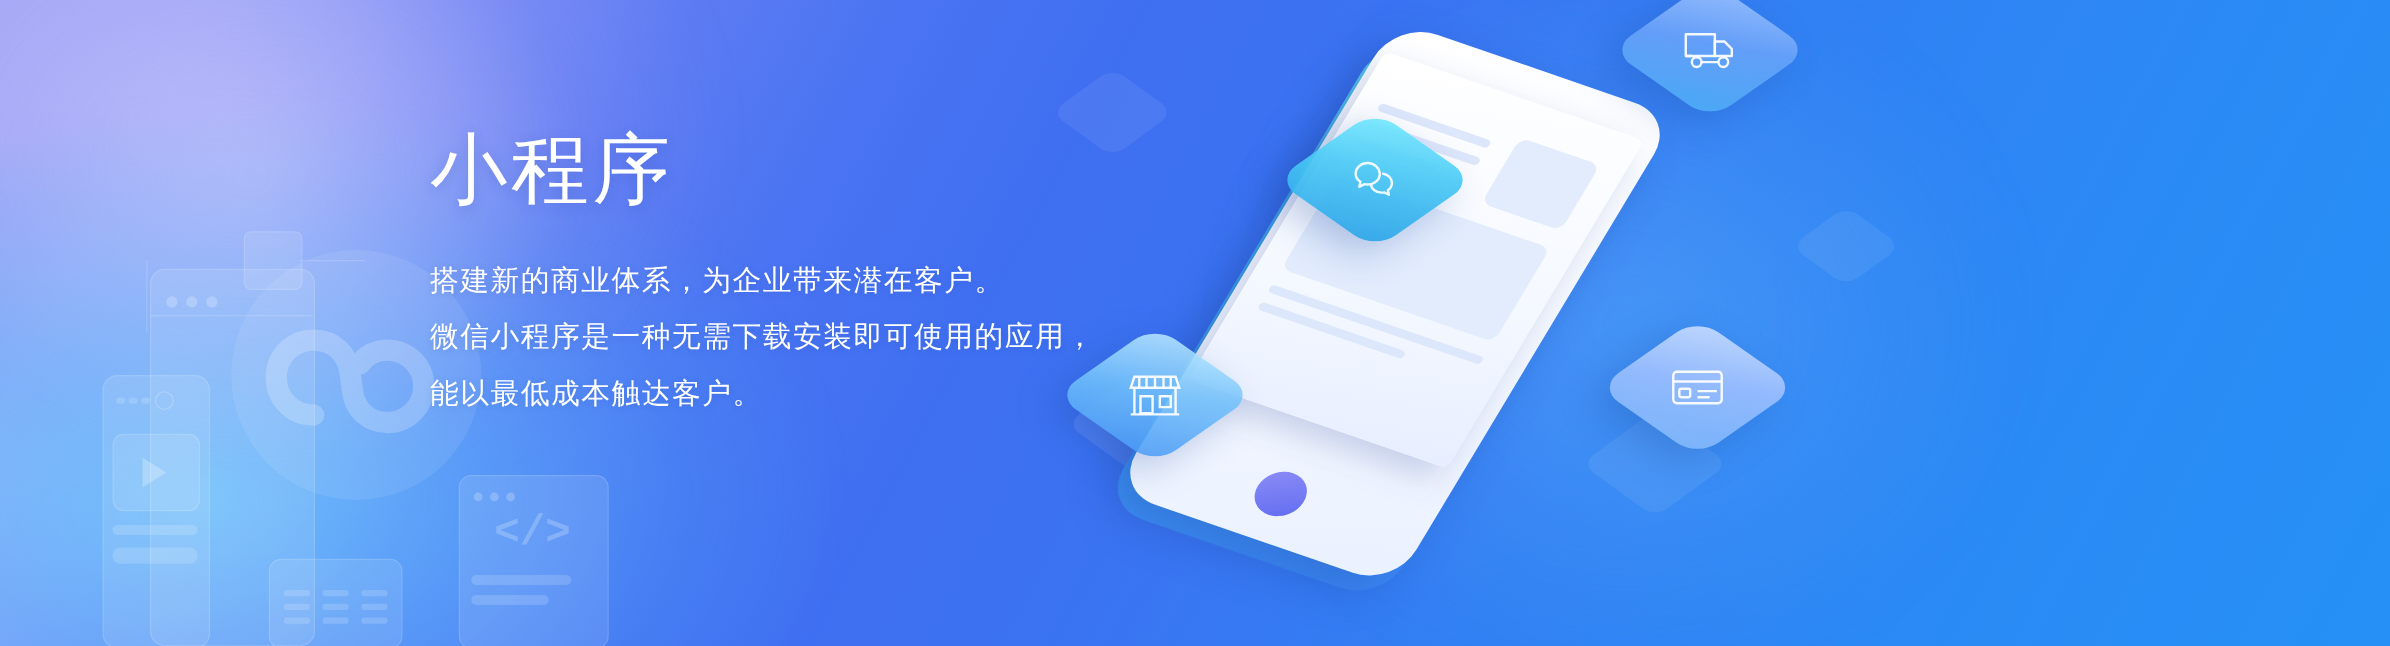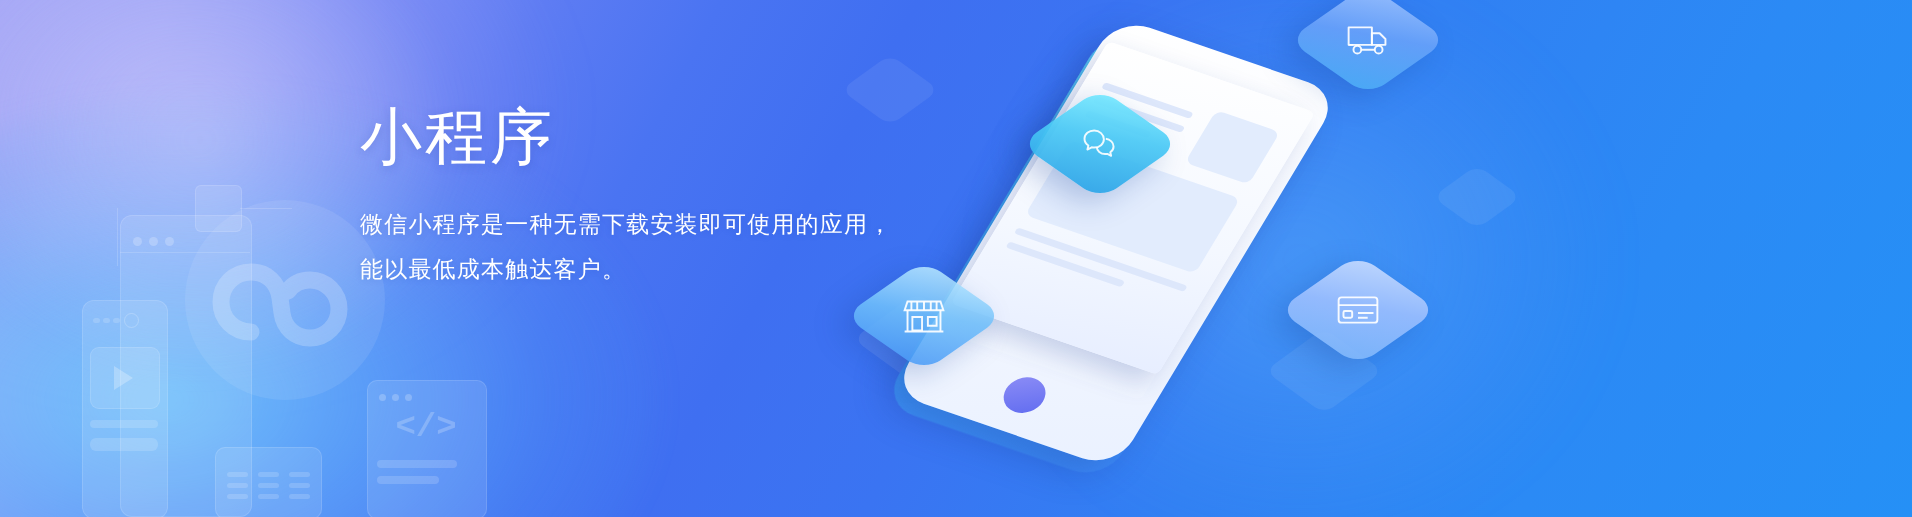--- a/index.html
+++ b/index.html
@@ -73,21 +73,21 @@
 
   
   .mp-logo{position:absolute;left:185px;top:200px;width:200px;height:200px;}
   .mp-logo .disc{
     position:absolute;inset:0;border-radius:50%;
     background:rgba(255,255,255,.085);
   }
   .mp-logo svg{position:absolute;left:22px;top:24px;}
 
   
-  .copy{position:absolute;left:360px;top:106px;width:700px;}
+  .copy{position:absolute;left:344px;top:106px;width:700px;}
   .headline{
     display:flex;align-items:flex-end;white-space:nowrap;
     color:#ffffff;
     text-shadow:0 2px 10px rgba(30,60,160,.22);
   }
   .headline .main{
     font-size:62px;line-height:1;letter-spacing:3px;font-weight:400;
   }
   .headline .sub{
     font-size:36px;line-height:1;letter-spacing:1px;font-weight:700;
@@ -239,20 +239,21 @@
                 font-size:34px;font-weight:700;color:rgba(255,255,255,.22);line-height:1;">&lt;/&gt;</div>
     <div class="bar" style="left:377px;top:460px;width:80px;height:8px;"></div>
     <div class="bar" style="left:377px;top:476px;width:62px;height:8px;"></div>
   </div>
 
   <div class="copy">
     <div class="headline">
       <span class="main">小程序</span>
     </div>
     <div class="body-copy">
+      <div>搭建新的商业体系，为企业带来潜在客户。</div>
       <div>微信小程序是一种无需下载安装即可使用的应用，</div>
       <div>能以最低成本触达客户。</div>
     </div>
   </div>
 
   <div class="illus">
 
     <div class="cube soft2" style="left:-30px;top:60px;width:60px;height:60px;"></div>
     <div class="cube soft" style="left:-12px;top:300px;width:78px;height:78px;"></div>
     <div class="cube soft2" style="left:398px;top:335px;width:72px;height:72px;"></div>

